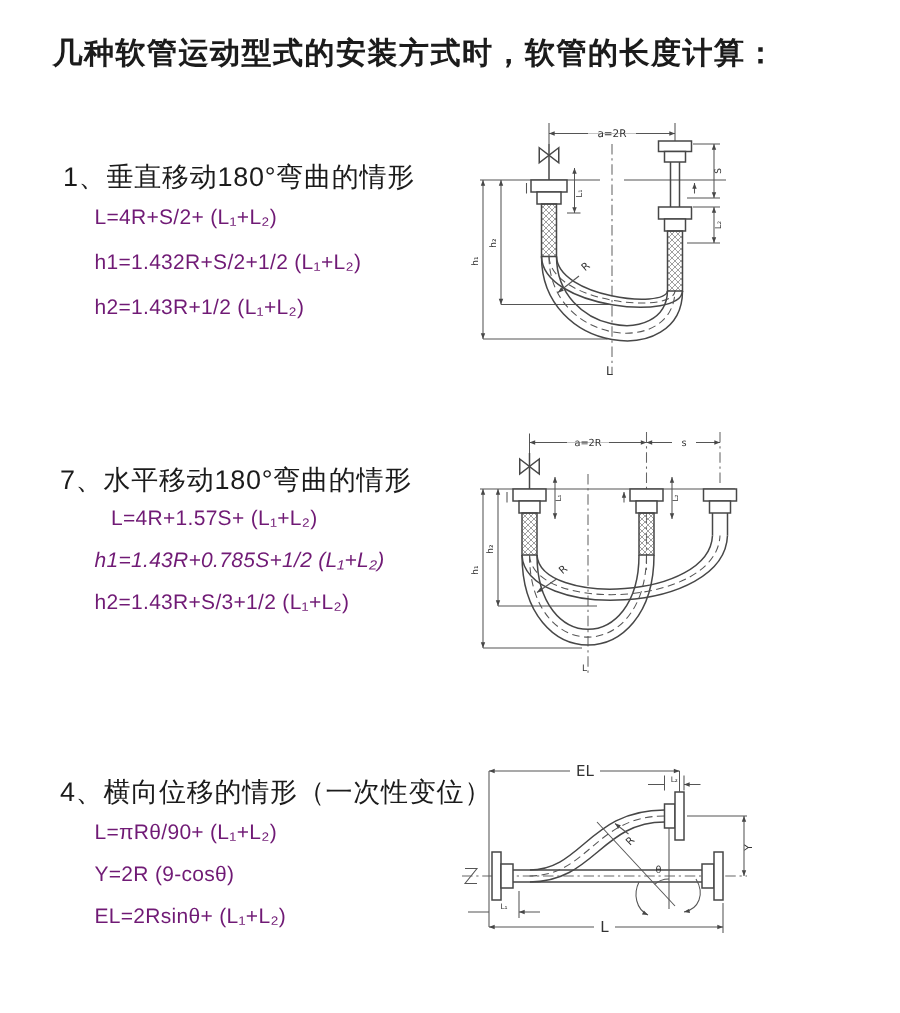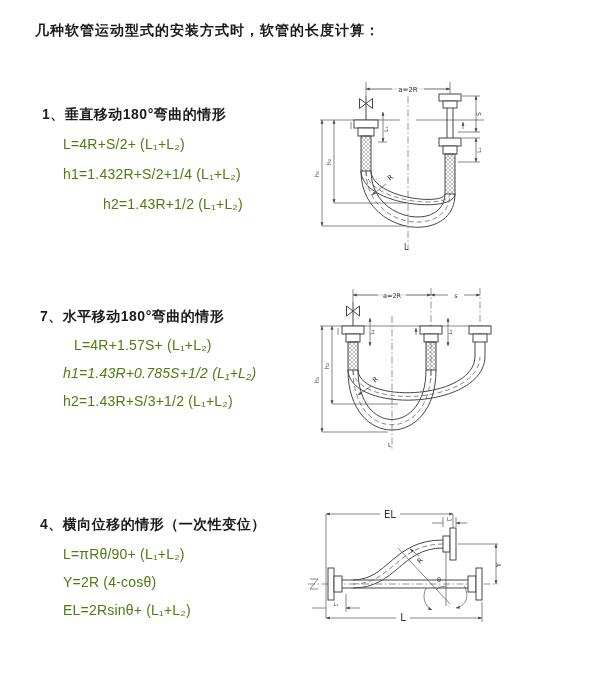--- a/index.html
+++ b/index.html
@@ -1,40 +1,40 @@
 <!DOCTYPE html>
 <html><head>
 <meta charset="utf-8">
 <style>
   html,body{margin:0;padding:0;}
   body{
     width:600px;height:675px;background:#ffffff;position:relative;overflow:hidden;
     font-family:"Liberation Sans","DejaVu Sans",sans-serif;color:#1b1b1b;
   }
   .abs{position:absolute;white-space:nowrap;}
-  .doc-title{font-size:14px;font-weight:700;letter-spacing:1px;}
-  .sec-heading{font-size:14px;font-weight:700;letter-spacing:0.5px;}
-  .formula{font-size:14px;font-weight:400;letter-spacing:0.2px;color:#4d7c0f;}
+  .doc-title{font-size:20px;font-weight:700;letter-spacing:1px;}
+  .sec-heading{font-size:18px;font-weight:400;letter-spacing:0.5px;}
+  .formula{font-size:14px;font-weight:400;letter-spacing:0.2px;color:#701a75;}
   svg{position:absolute;overflow:visible;}
   svg text{font-family:"DejaVu Sans","Liberation Sans",sans-serif;fill:#333;}
   .mainln{stroke:#474747;stroke-width:1;fill:none;}
   .thinln{stroke:#555;stroke-width:0.7;fill:none;}
   .dashctr{stroke:#666;stroke-width:0.7;fill:none;stroke-dasharray:7 2.5 1.5 2.5;}
   .dashed{stroke:#555;stroke-width:0.7;fill:none;stroke-dasharray:5 3;}
   .flange{stroke:#474747;stroke-width:1;fill:#ffffff;}
 </style>
 </head>
 <body>
 
 <div class="abs doc-title" style="left:35px;top:22px;">几种软管运动型式的安装方式时，软管的长度计算：</div>
 
 <div class="abs sec-heading" style="left:42px;top:106px;">1、垂直移动180°弯曲的情形</div>
 <div class="abs formula" style="left:63px;top:136px;">L=4R+S/2+ (L₁+L₂)</div>
-<div class="abs formula" style="left:63px;top:166px;">h1=1.432R+S/2+1/4 (L₁+L₂)</div>
-<div class="abs formula" style="left:63px;top:196px;margin-left:40px;">h2=1.43R+1/2 (L₁+L₂)</div>
+<div class="abs formula" style="left:63px;top:166px;">h1=1.432R+S/2+1/2 (L₁+L₂)</div>
+<div class="abs formula" style="left:63px;top:196px;">h2=1.43R+1/2 (L₁+L₂)</div>
 
 <svg style="left:308px;top:76px;" width="290" height="180" viewBox="0 0 290 180">
   <defs>
     <marker id="ar1" viewBox="0 0 10 10" refX="9" refY="5" markerWidth="7" markerHeight="6" orient="auto-start-reverse">
       <path d="M0,1.5 L9,5 L0,8.5 Z" fill="#474747"></path>
     </marker>
     <pattern id="ht1" width="4" height="4" patternUnits="userSpaceOnUse">
       <path d="M0,4 L4,0 M0,0 L4,4" stroke="#808080" stroke-width="0.5"></path>
     </pattern>
   </defs>
@@ -205,21 +205,21 @@
   <g>
     <path class="thinln" d="M63,104 L50,113" marker-end="url(#ar2)"></path>
     <text x="67" y="101" font-size="7" transform="rotate(-40 67 101)">R</text>
   </g>
 
   <text x="80" y="165" font-size="6">L</text>
 </svg>
 
 <div class="abs sec-heading" style="left:40px;top:516px;">4、横向位移的情形（一次性变位）</div>
 <div class="abs formula" style="left:63px;top:546px;text-align:center;">L=πRθ/90+ (L₁+L₂)</div>
-<div class="abs formula" style="left:63px;top:574px;">Y=2R (4-cosθ)</div>
+<div class="abs formula" style="left:63px;top:574px;">Y=2R (9-cosθ)</div>
 <div class="abs formula" style="left:63px;top:602px;">EL=2Rsinθ+ (L₁+L₂)</div>
 
 <svg style="left:298px;top:496px;" width="300" height="160" viewBox="0 0 300 160">
   <defs>
     <marker id="ar3" viewBox="0 0 10 10" refX="9" refY="5" markerWidth="7" markerHeight="6" orient="auto-start-reverse">
       <path d="M0,1.5 L9,5 L0,8.5 Z" fill="#474747"></path>
     </marker>
   </defs>
 
   <path class="dashctr" d="M10,88 H200"></path>

